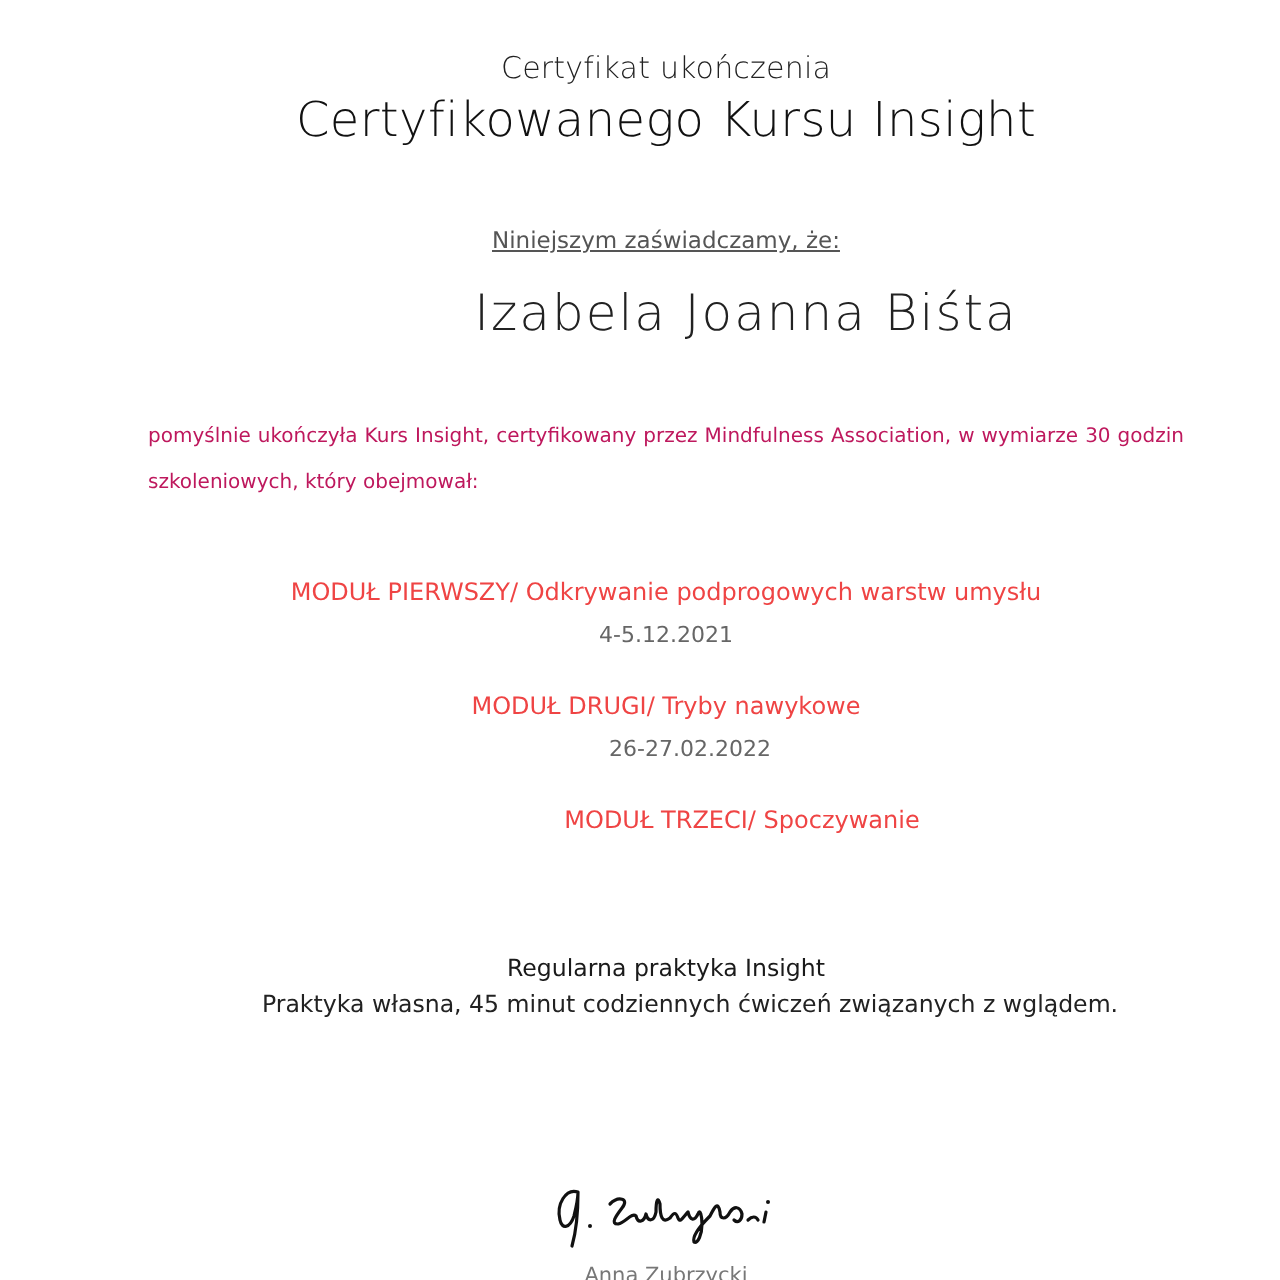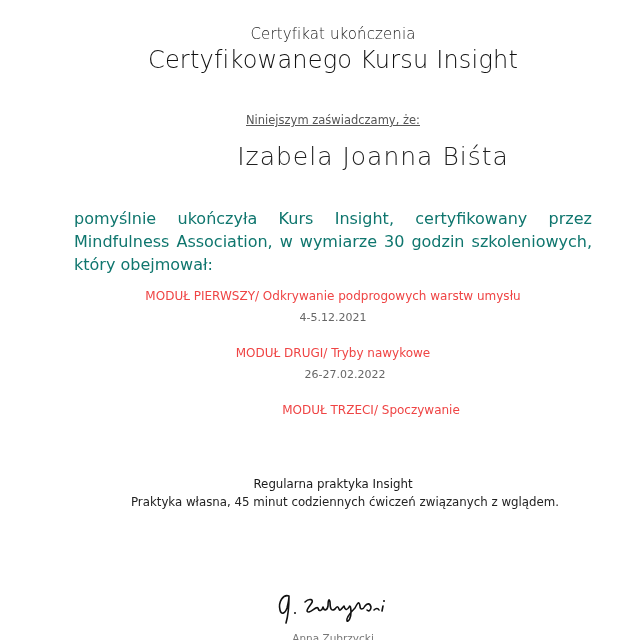--- a/index.html
+++ b/index.html
@@ -54,25 +54,25 @@
       font-weight: 300;
       color: #222;
       letter-spacing: 1px;
       margin-left: 40px;
     }
     .paragraph {
       position: absolute;
       left: 61px;
       top: 207px;
       width: 518px;
-      font-size: 16px;
+      font-size: 10px;
       line-height: 23px;
       text-align: justify;
       text-align-last: left;
-      color: #0f766e;
+      color: #be185d;
     }
     .module-title {
       font-size: 12px;
       color: #ef4444;
     }
     .module-date {
       font-size: 11px;
       color: #666;
     }
     .practice-title {

